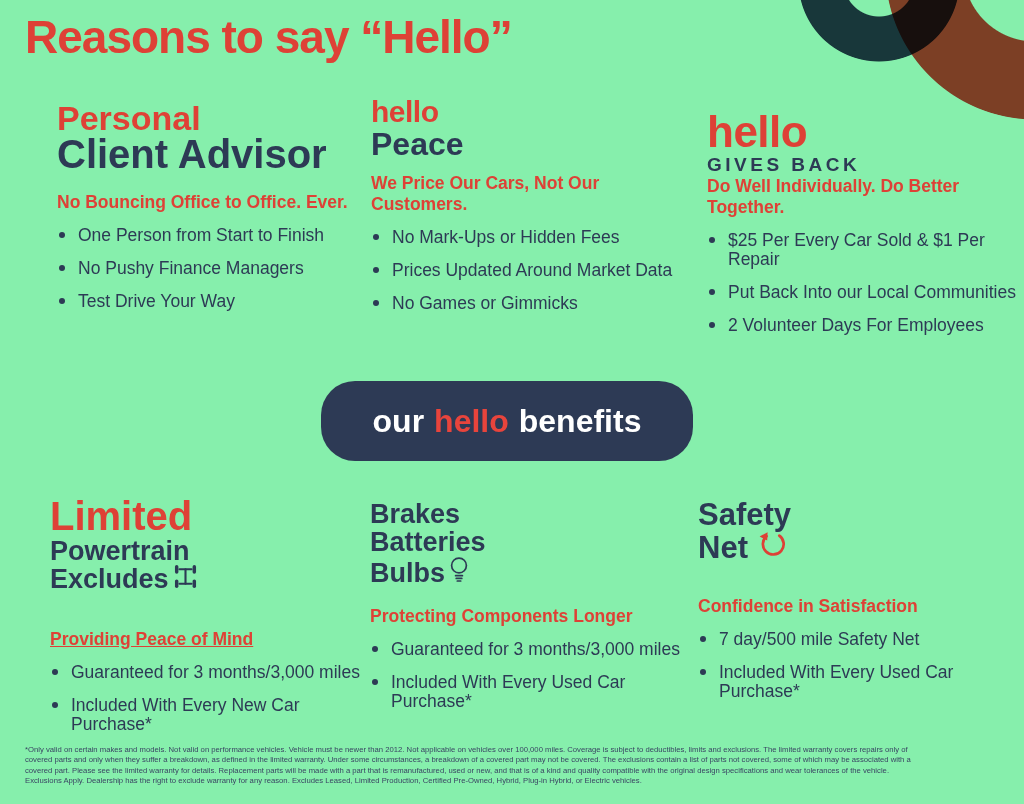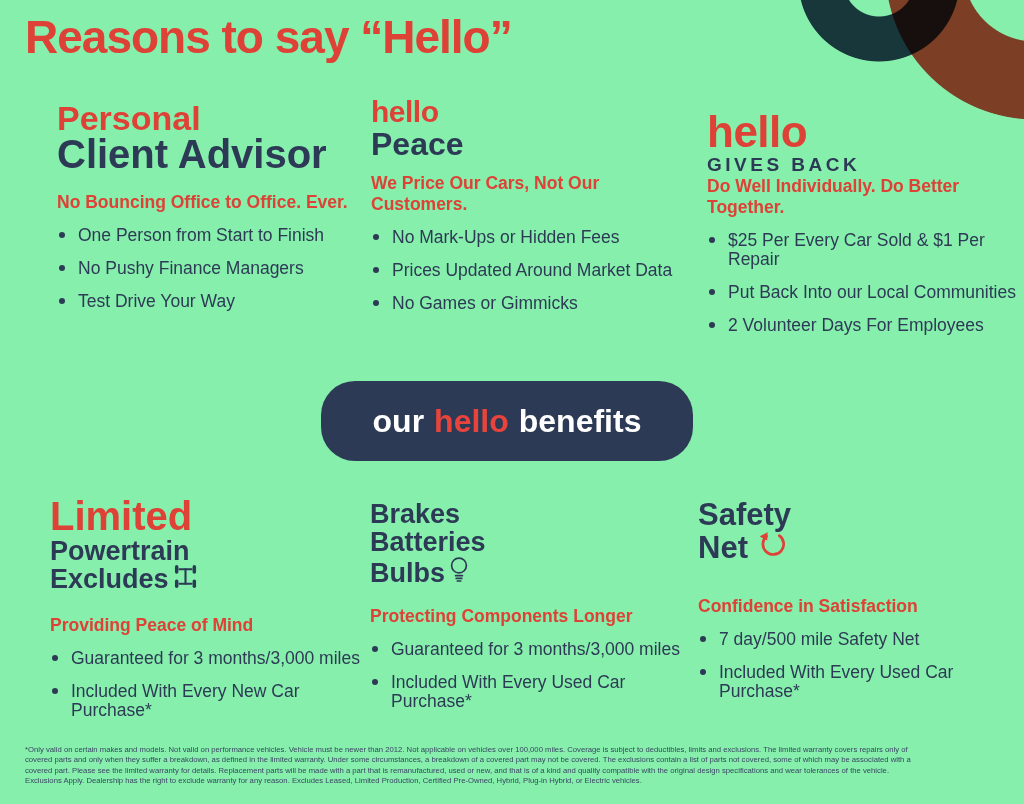--- a/index.html
+++ b/index.html
@@ -52,21 +52,21 @@
   }
   .benefits-pill .brand{color:#e8443c;margin:0 10px;font-weight:800;}
   
   .bot-col-1{left:50px;top:495px;width:310px;}
   .bot-col-1 .h-accent{font-size:40px;line-height:42px;}
   .bot-col-1 .h-line{font-size:27px;line-height:28px;}
   .bot-col-2{left:370px;top:500px;width:310px;}
   .bot-col-2 .h-line{font-size:27px;line-height:28px;}
   .bot-col-3{left:698px;top:498px;width:320px;}
   .bot-col-3 .h-line{font-size:31px;line-height:33px;}
-  .bot-col-1 .subhead{margin-top:22px;}
+  .bot-col-1 .subhead{margin-top:36px;text-decoration:underline;}
   .bot-col-2 .subhead{margin-top:17px;}
   .bot-col-3 .subhead{margin-top:32px;}
   .h-iconline{display:flex;align-items:center;gap:4px;}
   .icon{display:inline-block;}
   
   .fine-print{
     position:absolute;left:25px;top:745px;width:968px;color:#3a4563;
     font-size:7.7px;line-height:10.4px;font-weight:400;
   }
 </style>

